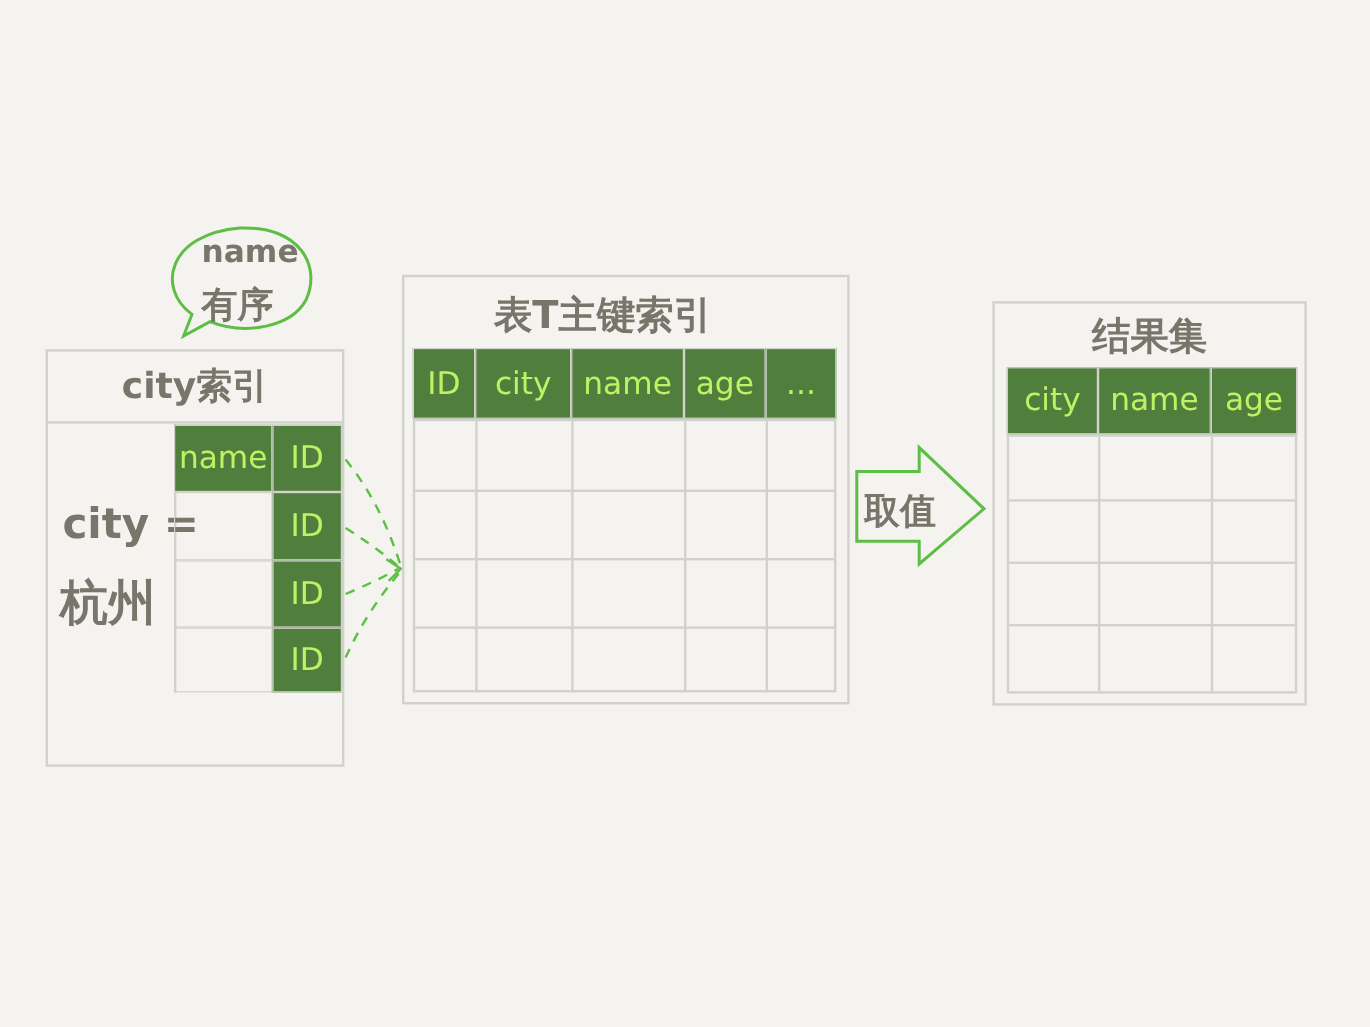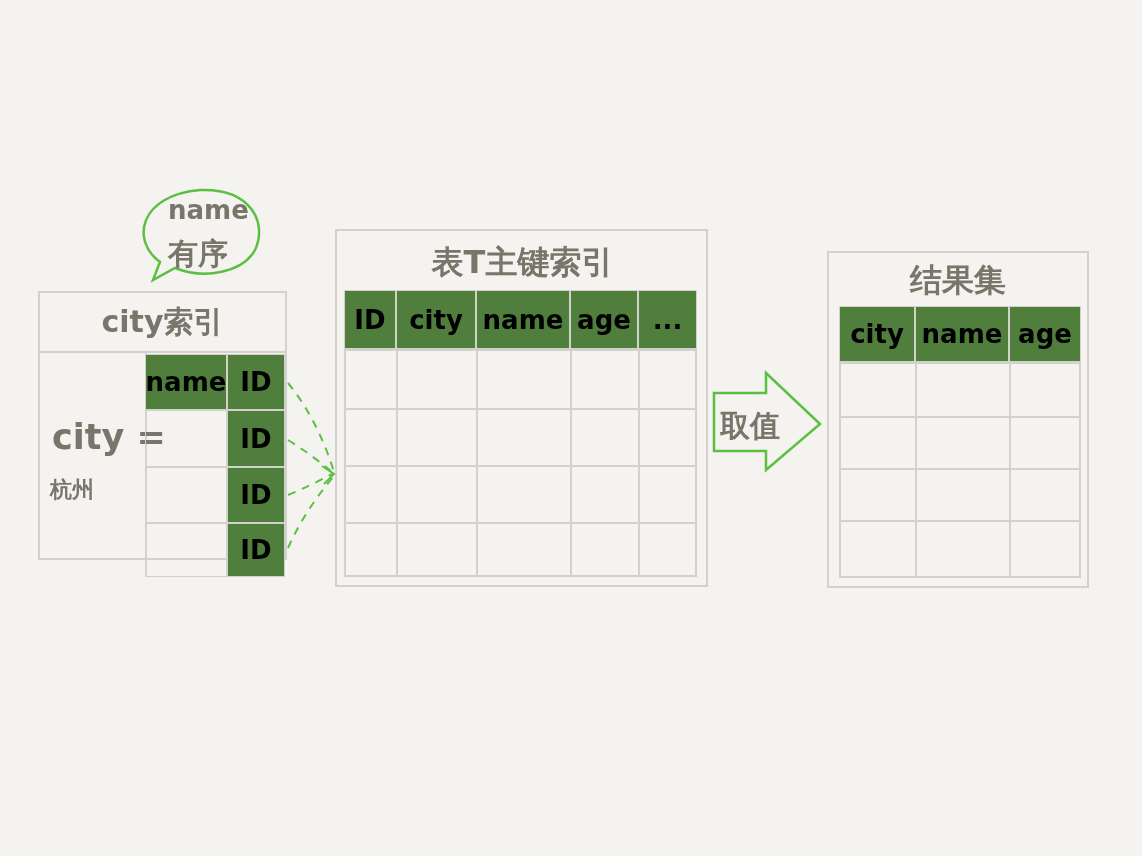--- a/index.html
+++ b/index.html
@@ -1,21 +1,21 @@
 <!DOCTYPE html>
 <html><head>
 <meta charset="utf-8">
 <style>
   html,body{margin:0;padding:0;}
   body{width:1142px;height:856px;background:#f4f3ef;position:relative;overflow:hidden;
     font-family:"DejaVu Sans","Liberation Sans",sans-serif;color:#78766a;}
   .abs{position:absolute;box-sizing:border-box;}
   .panel{border:2px solid #d2d1cc;}
   .cell{border:1.5px solid #d2d1cc;}
-  .g{background:#507f3d;color:#000000;border:1.5px solid #d2d1cc;display:flex;align-items:center;justify-content:center;font-size:26px;font-weight:bold;}
+  .g{background:#507f3d;color:#bef264;border:1.5px solid #d2d1cc;display:flex;align-items:center;justify-content:center;font-size:26px;font-weight:normal;}
   .title{display:flex;align-items:center;justify-content:center;font-size:32px;font-weight:bold;color:#78766a;}
   .txt{font-weight:bold;color:#78766a;}
   svg{position:absolute;left:0;top:0;overflow:visible;}
 </style>
 </head>
 <body>
 
 <svg width="1142" height="856">
 
   <path d="M153 280 L160 262 C130 240,140 195,200 190 C250 188,268 222,255 250 C243 272,205 280,175 268 Z" fill="none" stroke="#5cbf44" stroke-width="2.5"></path>
@@ -27,37 +27,37 @@
     <path d="M288 548 Q305 510 334 476"></path>
     <path d="M322 466 L334 474 L324 484" stroke-dasharray="none"></path>
   </g>
 
   <path d="M714 393 L766 393 L766 373 L820 424 L766 470 L766 451 L714 451 Z" fill="none" stroke="#5cbf44" stroke-width="2.5"></path>
 </svg>
 
 <div class="abs txt" style="left:168px;top:195px;font-size:26px;">name</div>
 <div class="abs txt" style="left:168px;top:234px;font-size:30px;">有序</div>
 
-<div class="abs panel" style="left:38px;top:291px;width:249px;height:269px;">
+<div class="abs panel" style="left:38px;top:291px;width:249px;height:348px;">
   <div class="abs title" style="left:0;top:0;width:245px;height:60px;font-size:30px;border-bottom:2px solid #d2d1cc;">city索引</div>
   <div class="abs" style="left:105px;top:60px;width:2px;height:224px;background:#d2d1cc;"></div>
   <div class="abs txt" style="left:12px;top:124px;font-size:35px;">city =</div>
-  <div class="abs txt" style="left:10px;top:182px;font-size:22px;">杭州</div>
+  <div class="abs txt" style="left:10px;top:182px;font-size:40px;">杭州</div>
 </div>
 <div class="abs g" style="left:145px;top:354px;width:82px;height:56px;">name</div>
 <div class="abs g" style="left:227px;top:354px;width:58px;height:56px;">ID</div>
 <div class="abs cell" style="left:145px;top:410px;width:82px;height:57px;"></div>
 <div class="abs cell" style="left:145px;top:467px;width:82px;height:56px;"></div>
 <div class="abs cell" style="left:145px;top:523px;width:82px;height:54px;"></div>
 <div class="abs g" style="left:227px;top:410px;width:58px;height:57px;">ID</div>
 <div class="abs g" style="left:227px;top:467px;width:58px;height:56px;">ID</div>
 <div class="abs g" style="left:227px;top:523px;width:58px;height:54px;">ID</div>
 
 <div class="abs panel" style="left:335px;top:229px;width:373px;height:358px;">
-  <div class="abs title" style="left:0;top:4px;width:331px;height:56px;margin-left:20px;">表T主键索引</div>
+  <div class="abs title" style="left:0;top:4px;width:331px;height:56px;">表T主键索引</div>
 </div>
 <div class="abs" style="left:344px;top:290px;">
   <div class="abs g" style="left:0;top:0;width:52px;height:59px;">ID</div>
   <div class="abs g" style="left:52px;top:0;width:80px;height:59px;">city</div>
   <div class="abs g" style="left:132px;top:0;width:94px;height:59px;">name</div>
   <div class="abs g" style="left:226px;top:0;width:68px;height:59px;">age</div>
   <div class="abs g" style="left:294px;top:0;width:59px;height:59px;">...</div>
   <div class="abs" style="left:0;top:59px;width:353px;height:228px;border:2px solid #d2d1cc;
     background-image:linear-gradient(#d2d1cc,#d2d1cc),linear-gradient(#d2d1cc,#d2d1cc),linear-gradient(#d2d1cc,#d2d1cc),
     linear-gradient(#d2d1cc,#d2d1cc),linear-gradient(#d2d1cc,#d2d1cc),linear-gradient(#d2d1cc,#d2d1cc),linear-gradient(#d2d1cc,#d2d1cc);

